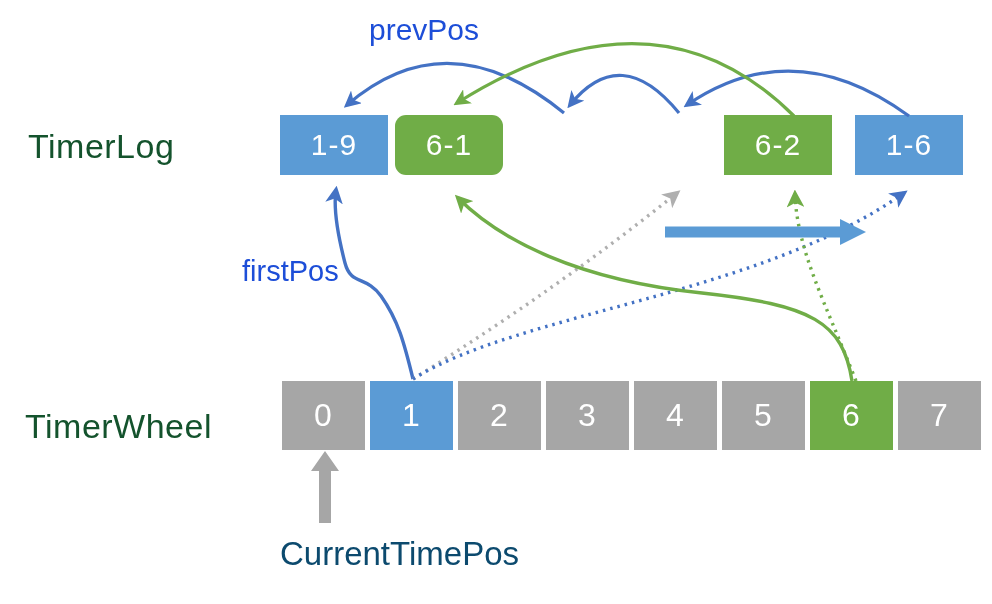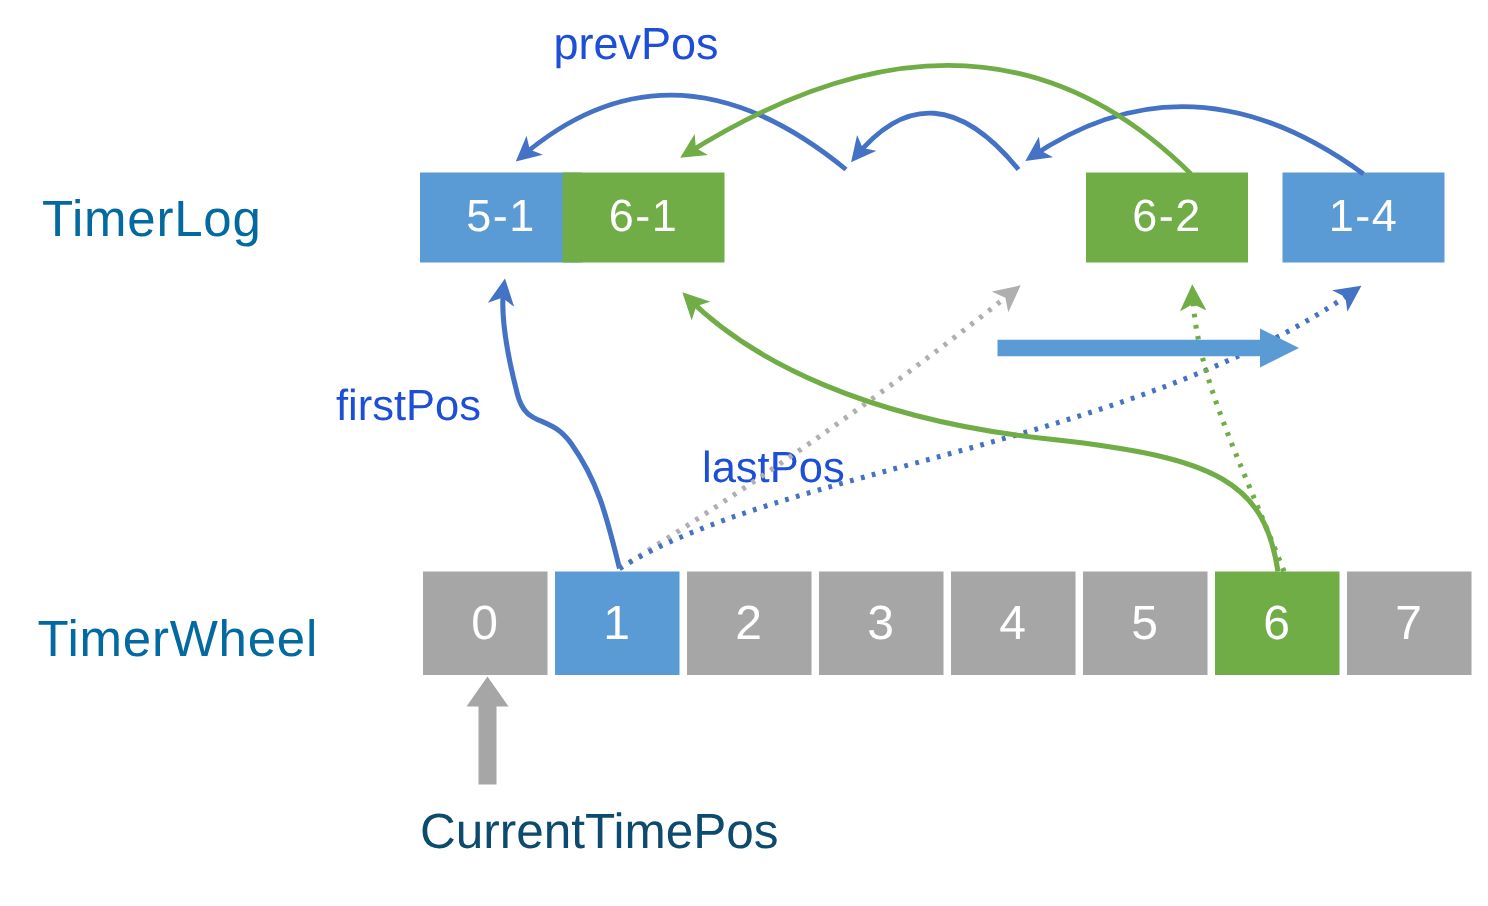--- a/index.html
+++ b/index.html
@@ -1,21 +1,21 @@
 <!DOCTYPE html>
 <html><head>
 <meta charset="utf-8">
 <style>
   html,body{margin:0;padding:0;background:#ffffff;}
   .canvas{
     position:relative;width:992px;height:604px;background:#ffffff;
     font-family:"Liberation Sans", sans-serif;overflow:hidden;
   }
   .row-title{
-    position:absolute;color:#0369a1;font-size:34px;line-height:1.05;
+    position:absolute;color:#14532d;font-size:34px;line-height:1.05;
     letter-spacing:0.5px;white-space:nowrap;
   }
   .blue-label{
     position:absolute;color:#1d4ed8;font-size:29px;line-height:1.05;
     white-space:nowrap;
   }
   .bottom-label{
     position:absolute;color:#0c4a6e;font-size:33px;line-height:1.05;
     white-space:nowrap;
   }
@@ -32,29 +32,28 @@
 </style>
 </head>
 <body>
 
 <div class="canvas">
 
   <div class="row-title" style="left:28px;top:129px;">TimerLog</div>
   <div class="row-title" style="left:25px;top:409px;">TimerWheel</div>
 
   <div class="blue-label" style="left:369px;top:14px;font-size:30px;">prevPos</div>
-  <div class="blue-label" style="left:224px;top:256px;">firstPos</div>
-  <div class="blue-label" style="left:468px;top:297px;">lastPos</div>
+  <div class="blue-label" style="left:242px;top:256px;">firstPos</div>
 
   <div class="bottom-label" style="left:280px;top:537px;">CurrentTimePos</div>
 
-  <div class="cell log-cell c-blue" style="left:280px;">5-1</div>
-  <div class="cell log-cell c-green" style="left:375px;">6-1</div>
+  <div class="cell log-cell c-blue" style="left:280px;">1-9</div>
+  <div class="cell log-cell c-green" style="left:395px;border-radius:11px;">6-1</div>
   <div class="cell log-cell c-green" style="left:724px;">6-2</div>
-  <div class="cell log-cell c-blue" style="left:855px;">1-4</div>
+  <div class="cell log-cell c-blue" style="left:855px;">1-6</div>
 
   <div class="cell wheel-cell c-gray" style="left:282px;">0</div>
   <div class="cell wheel-cell c-blue" style="left:370px;">1</div>
   <div class="cell wheel-cell c-gray" style="left:458px;">2</div>
   <div class="cell wheel-cell c-gray" style="left:546px;">3</div>
   <div class="cell wheel-cell c-gray" style="left:634px;">4</div>
   <div class="cell wheel-cell c-gray" style="left:722px;">5</div>
   <div class="cell wheel-cell c-green" style="left:810px;">6</div>
   <div class="cell wheel-cell c-gray" style="left:898px;">7</div>
 

